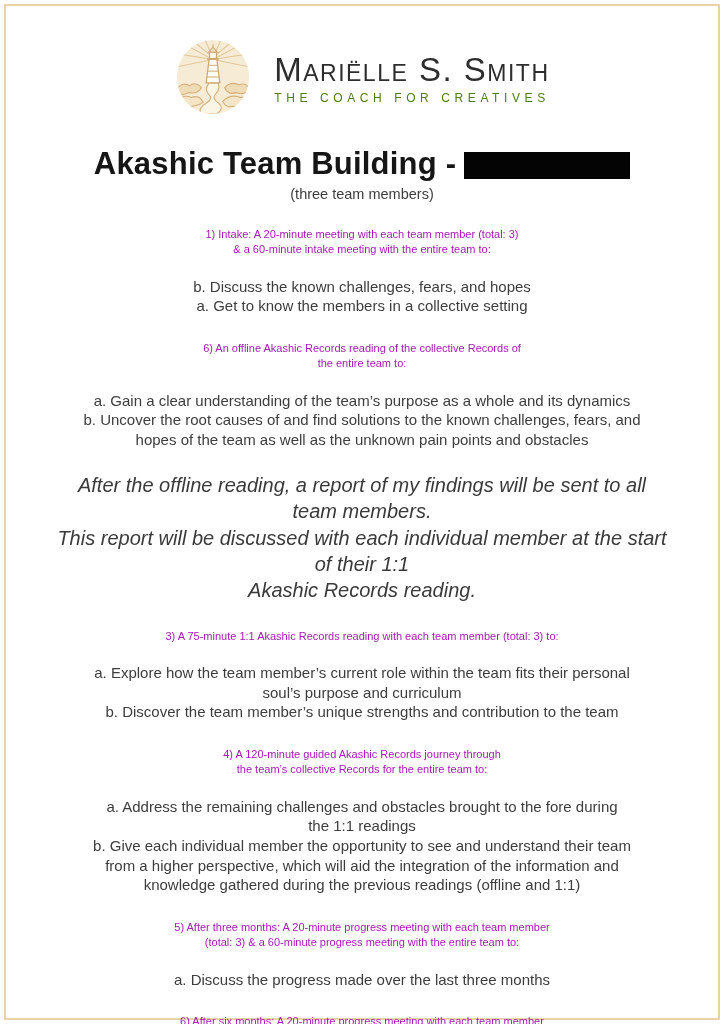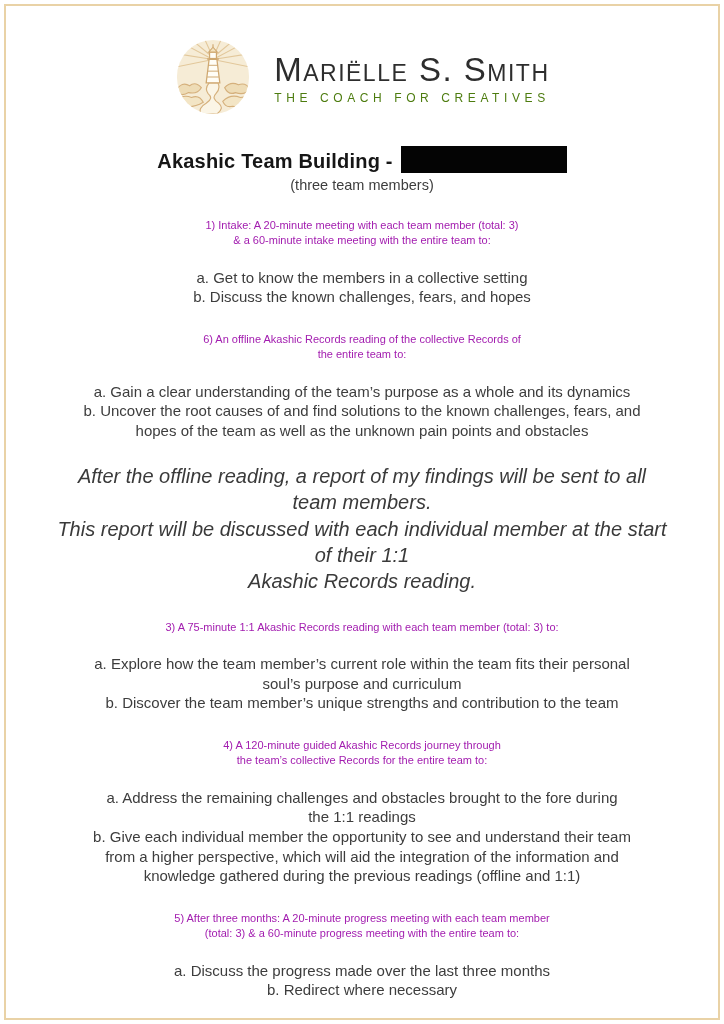--- a/index.html
+++ b/index.html
@@ -44,21 +44,21 @@
   .brand-tagline {
     font-size: 12px;
     letter-spacing: 4.6px;
     color: #4d7c0f;
     margin-top: 3px;
     white-space: nowrap;
   }
   
   .doc-title {
     margin: 26px 0 0 0;
-    font-size: 20px;
+    font-size: 31px;
     font-weight: bold;
     color: #161616;
     letter-spacing: 0.2px;
   }
   .redaction {
     display: inline-block;
     width: 166px; height: 27px;
     background: #040404;
     vertical-align: -5px;
     margin-left: 8px;
@@ -153,22 +153,22 @@
     </div>
   </div>
 
   <h1 class="doc-title"><span>Akashic Team Building -</span><span class="redaction"></span></h1>
   <div class="doc-subtitle">(three team members)</div>
 
   <div class="sec">
     <h2 class="sec-heading">1) Intake: A 20-minute meeting with each team member (total: 3)
 &amp; a 60-minute intake meeting with the entire team to:</h2>
     <div class="sec-items">
+      <p class="item">b. Discuss the known challenges, fears, and hopes</p>
       <p class="item">a. Get to know the members in a collective setting</p>
-      <p class="item">b. Discuss the known challenges, fears, and hopes</p>
     </div>
   </div>
 
   <div class="sec">
     <h2 class="sec-heading">6) An offline Akashic Records reading of the collective Records of
 the entire team to:</h2>
     <div class="sec-items">
       <p class="item">a. Gain a clear understanding of the team’s purpose as a whole and its dynamics</p>
       <p class="item">b. Uncover the root causes of and find solutions to the known challenges, fears, and
 hopes of the team as well as the unknown pain points and obstacles</p>
@@ -198,21 +198,20 @@
 from a higher perspective, which will aid the integration of the information and
 knowledge gathered during the previous readings (offline and 1:1)</p>
     </div>
   </div>
 
   <div class="sec">
     <h2 class="sec-heading">5) After three months: A 20-minute progress meeting with each team member
 (total: 3) &amp; a 60-minute progress meeting with the entire team to:</h2>
     <div class="sec-items">
       <p class="item">a. Discuss the progress made over the last three months</p>
-      <p class="item">b. Redirect where necessary</p>
     </div>
   </div>
 
   <div class="sec">
     <h2 class="sec-heading">6) After six months: A 20-minute progress meeting with each team member
 (total: 3) &amp; a 60-minute progress meeting with the entire team</h2>
 
   </div>
 
 </div>

